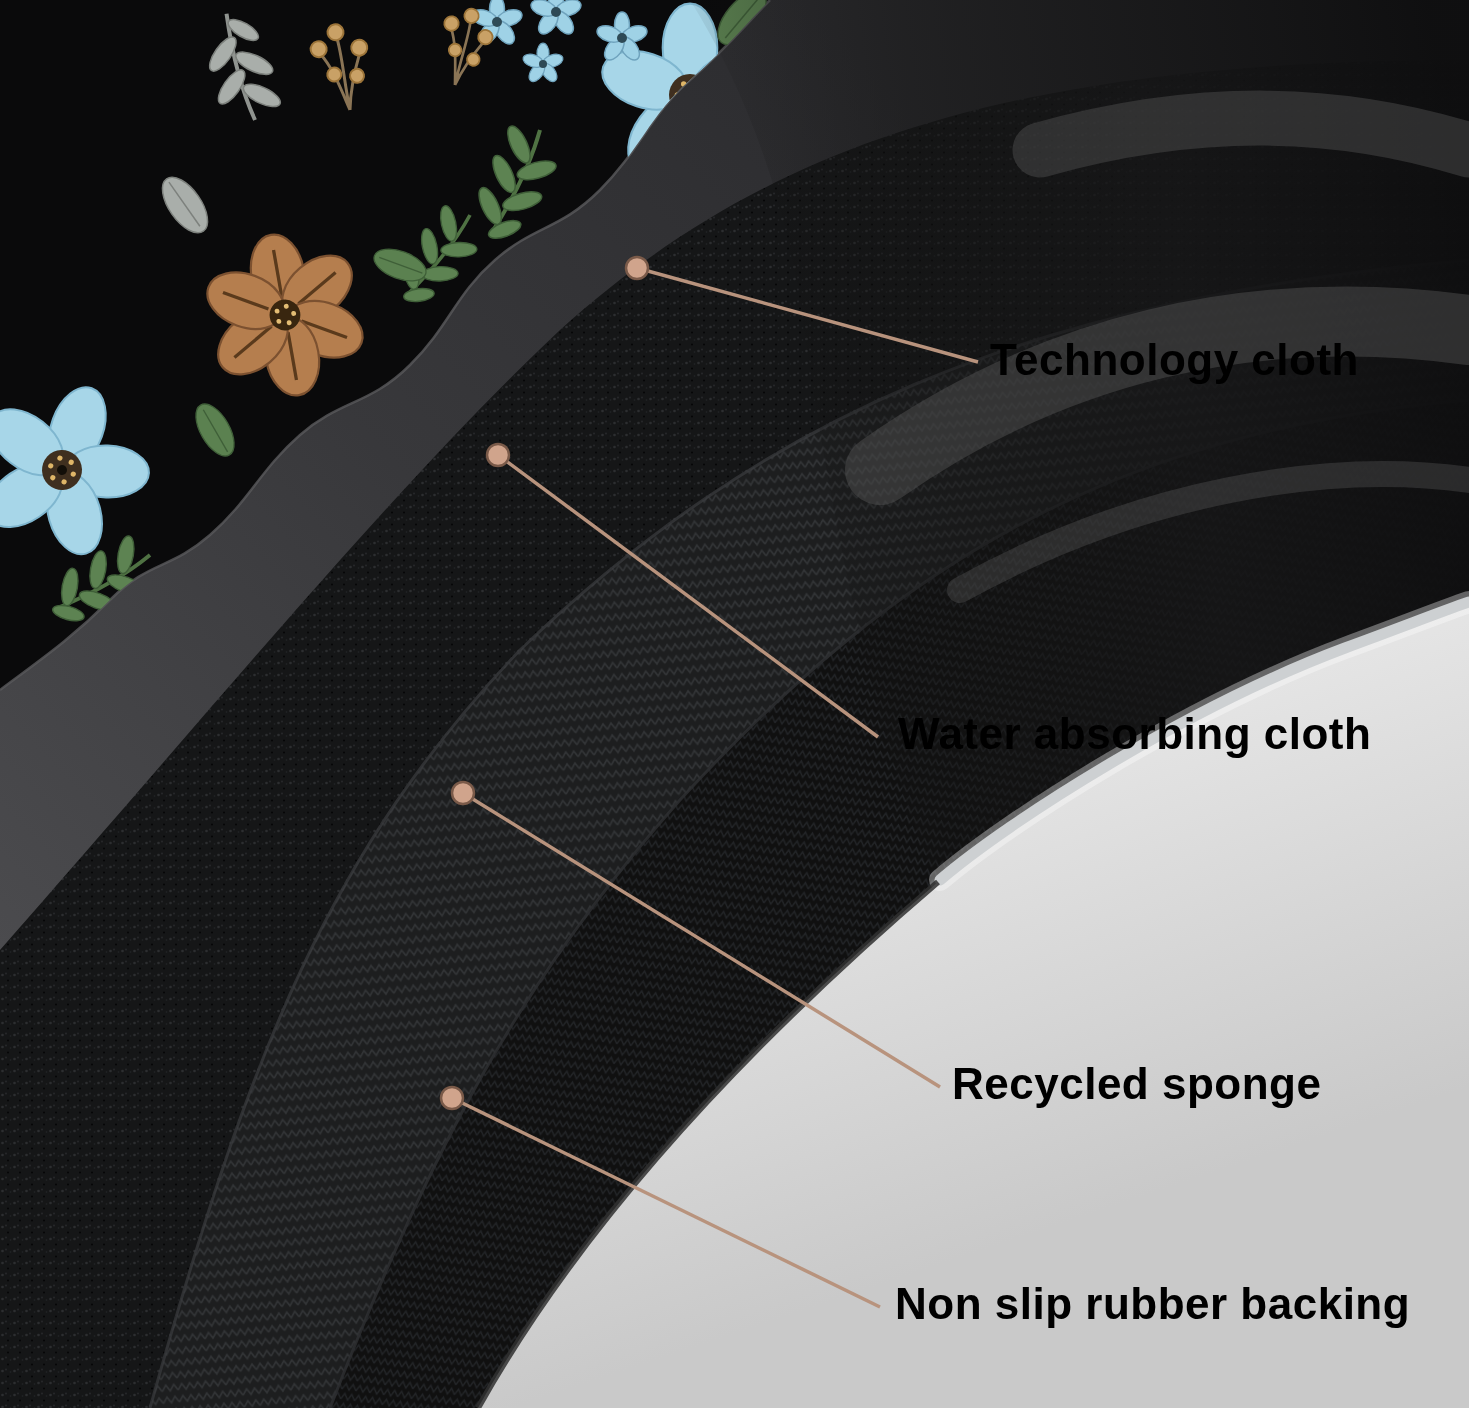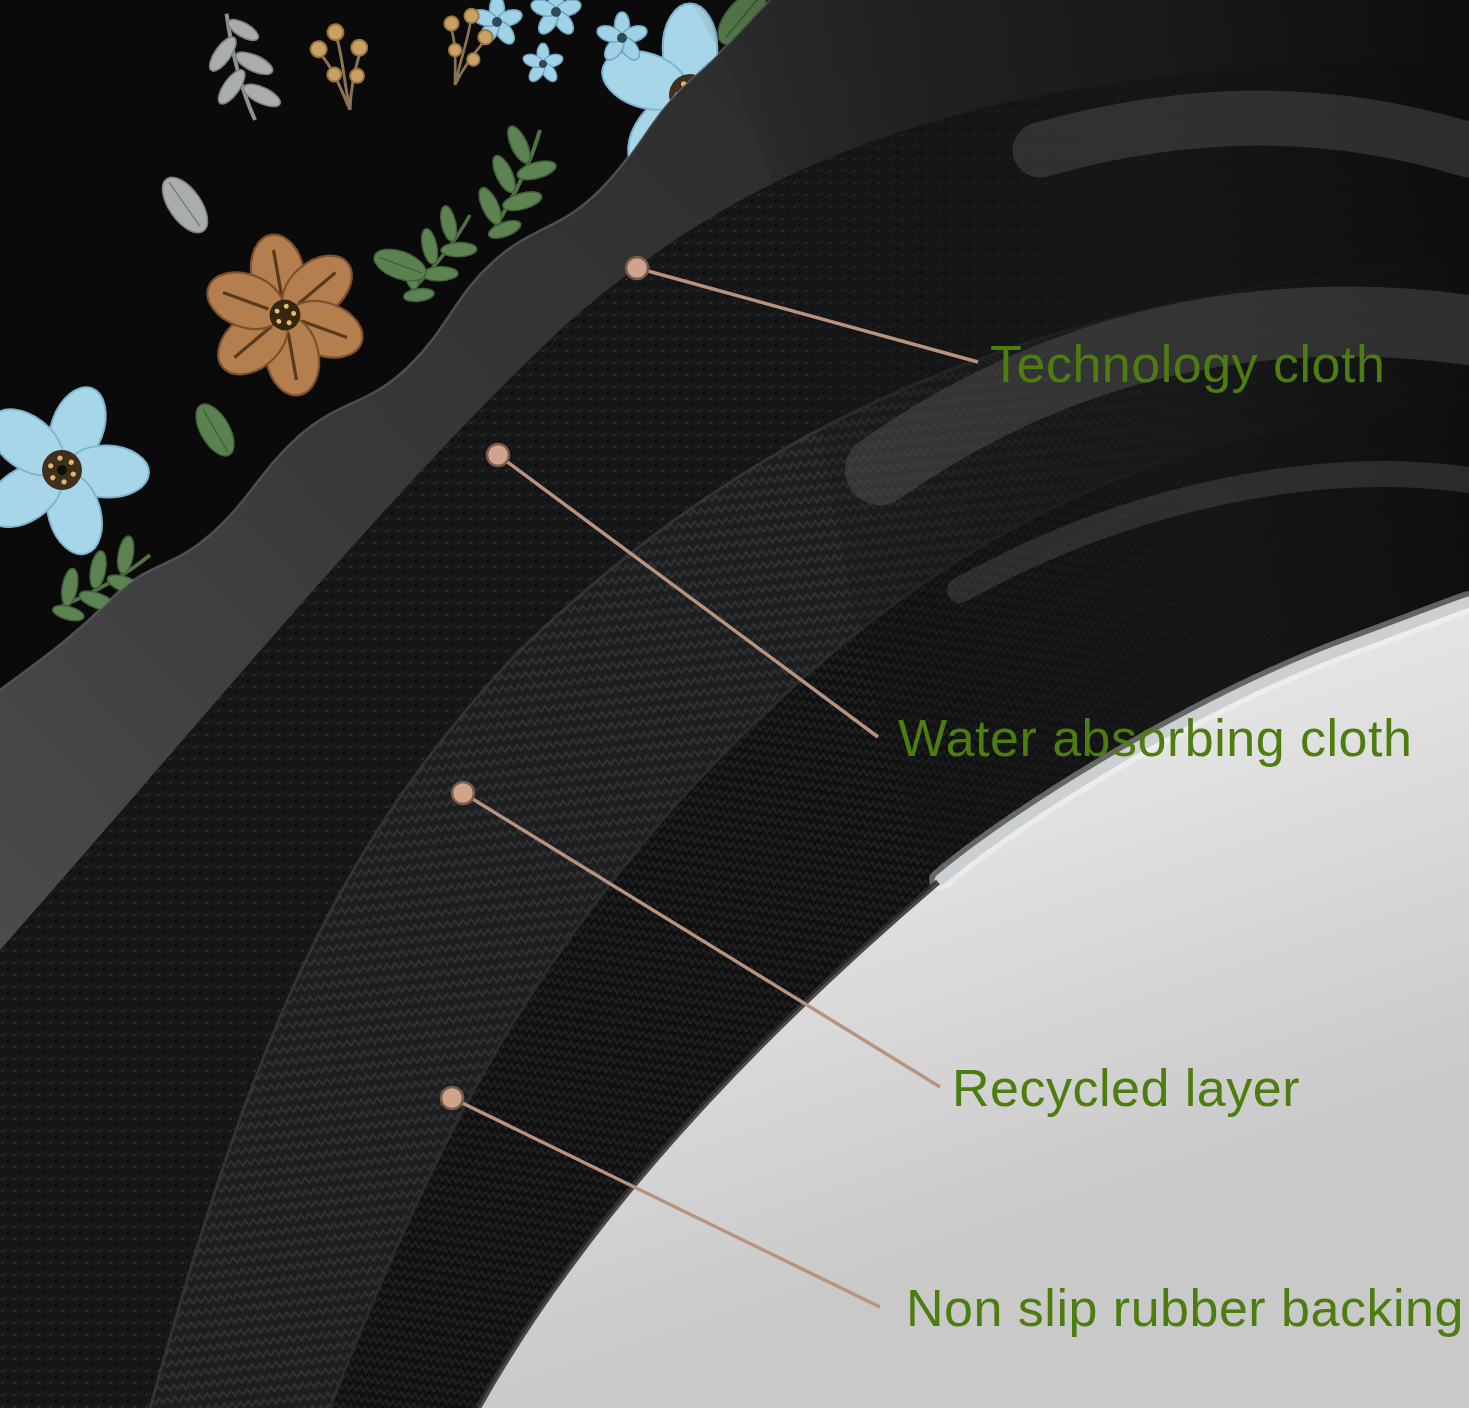--- a/index.html
+++ b/index.html
@@ -5,31 +5,31 @@
   html,body{margin:0;padding:0;background:#ffffff;}
   .stage{
     position:relative;
     width:1469px;height:1408px;
     overflow:hidden;
     font-family:"Liberation Sans", sans-serif;
   }
   .stage svg{position:absolute;left:0;top:0;display:block;}
   .callout-label{
     position:absolute;
-    font-size:52px;
-    font-weight:400;
-    color:#4d7c0f;
+    font-size:44px;
+    font-weight:700;
+    color:#000000;
     letter-spacing:.5px;
     white-space:nowrap;
     line-height:1;
   }
   .lbl-0{left:990px;top:338px;}
   .lbl-1{left:898px;top:712px;}
   .lbl-2{left:952px;top:1062px;}
-  .lbl-3{left:895px;top:1282px;margin-left:11px;}
+  .lbl-3{left:895px;top:1282px;}
 </style>
 </head>
 <body>
 
 <div class="stage">
 
 <svg width="1469" height="1408" viewBox="0 0 1469 1408" xmlns="http://www.w3.org/2000/svg">
   <defs>
     <linearGradient id="bgGrad" x1="0" y1="0" x2="0.35" y2="1">
       <stop offset="0" stop-color="#ffffff"></stop>
@@ -237,16 +237,16 @@
     <circle cx="463" cy="793" r="11" fill="#d0a48c" stroke="#7a5a49" stroke-width="2.5"></circle>
   </g>
   <g>
     <line x1="452" y1="1098" x2="880" y2="1307" stroke="#b8937d" stroke-width="3.5"></line>
     <circle cx="452" cy="1098" r="11" fill="#d0a48c" stroke="#7a5a49" stroke-width="2.5"></circle>
   </g>
 </svg>
 
   <div class="callout-label lbl-0">Technology cloth</div>
   <div class="callout-label lbl-1">Water absorbing cloth</div>
-  <div class="callout-label lbl-2">Recycled layer</div>
+  <div class="callout-label lbl-2">Recycled sponge</div>
   <div class="callout-label lbl-3">Non slip rubber backing</div>
 
 </div>
 
 </body></html>

